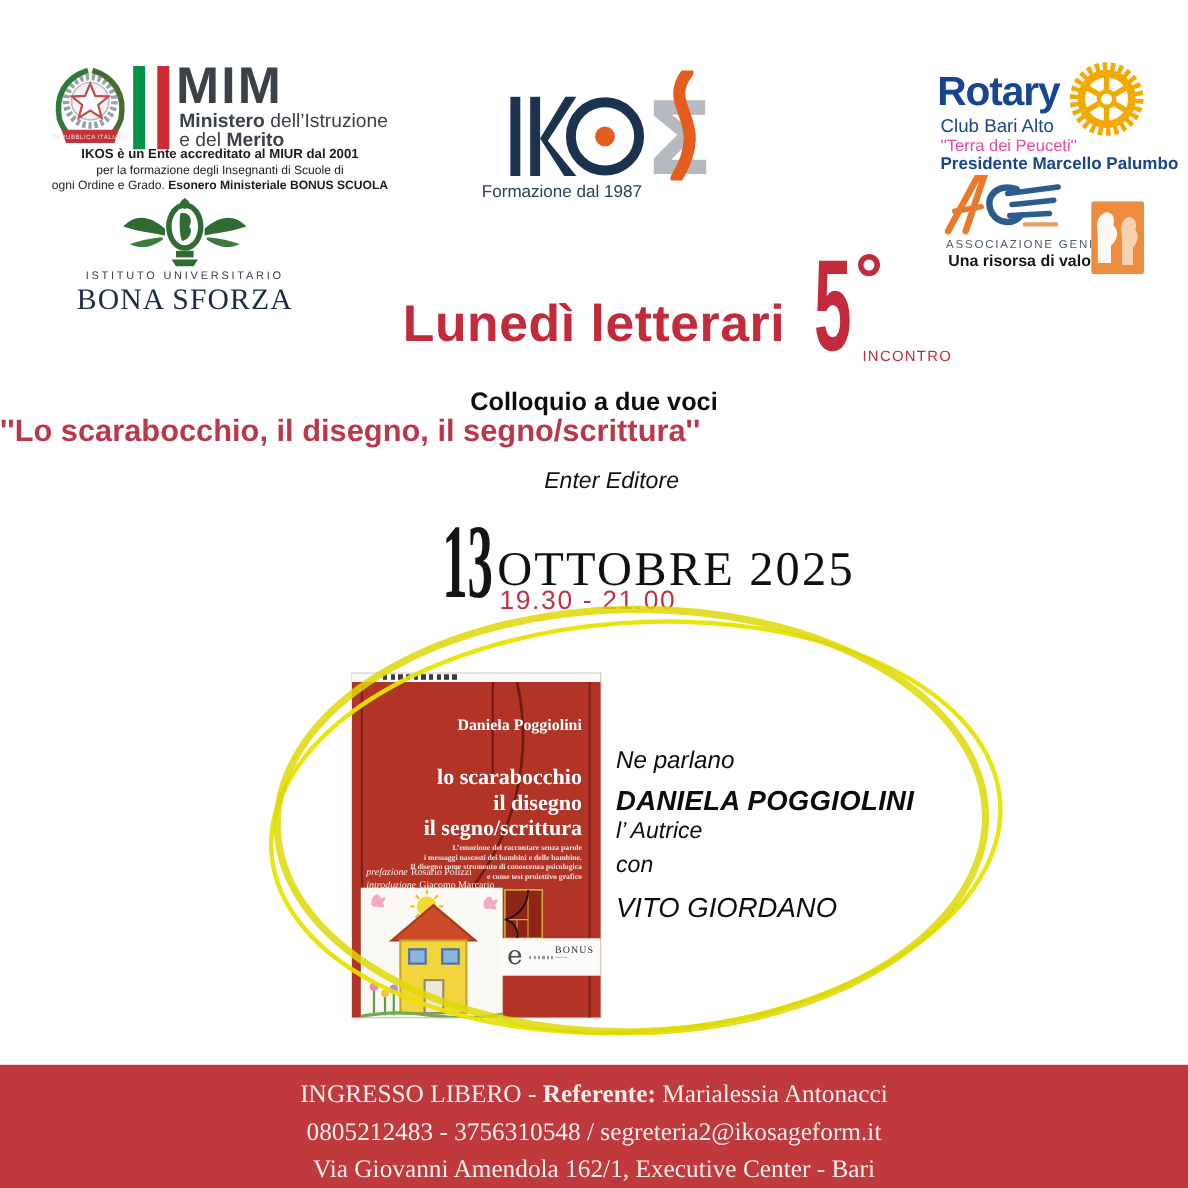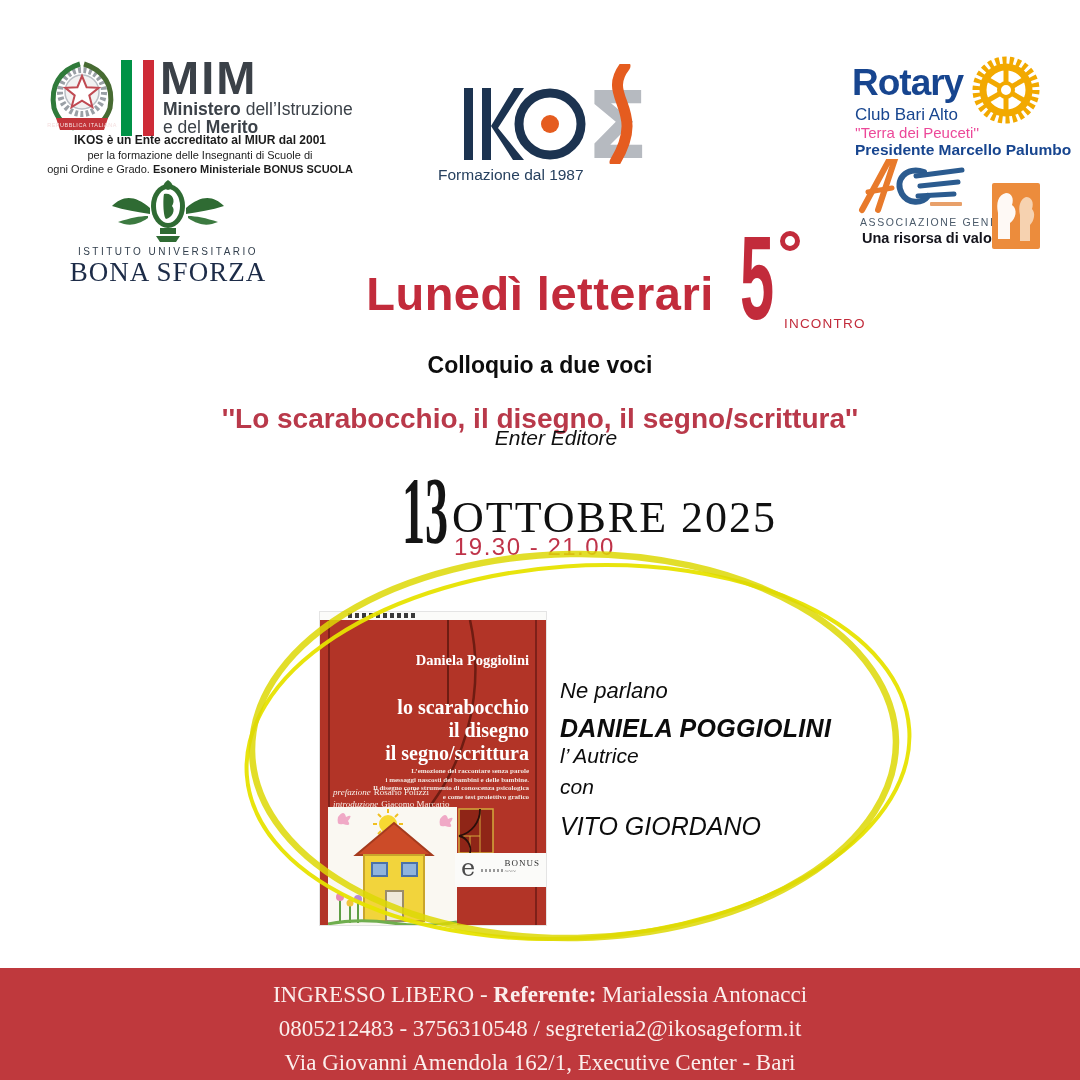--- a/index.html
+++ b/index.html
@@ -28,21 +28,21 @@
   .rotary-l3{left:855px;top:141px;font-size:15.5px;font-weight:700;color:#17458f;}
   
   .age-assoc{left:860px;top:216px;font-size:10.5px;letter-spacing:1.6px;color:#4a5a6a;}
   .age-val{left:862px;top:230px;font-size:14.5px;font-weight:700;color:#14141c;}
   
   .ev-title{left:0;top:266px;width:1080px;text-align:center;font-size:47px;font-weight:800;color:#c22b3b;letter-spacing:.5px;}
   .ev-five{left:740px;top:224px;font-size:118px;font-weight:700;color:#c22b3b;transform:scaleX(.52);transform-origin:left top;line-height:.92;}
   .ev-degree{left:780px;top:231px;width:10px;height:10px;border:5px solid #c22b3b;border-radius:50%;}
   .ev-incontro{left:784px;top:316px;font-size:13.5px;letter-spacing:1.2px;color:#c22b3b;}
   .ev-sub{left:0;top:352px;width:1080px;text-align:center;font-size:23px;font-weight:800;color:#0d0d0d;}
-  .ev-quote{left:0;top:403px;width:1080px;text-align:center;font-size:28px;font-weight:800;color:#b9394a;}
+  .ev-quote{left:0;top:376px;width:1080px;font-size:28px;font-weight:800;color:#b9394a;}
   .ev-pub{left:0;top:426px;width:1080px;text-align:center;font-size:21px;font-style:italic;color:#111;margin-left:16px;}
   .ev-day{left:402px;top:468px;font-family:"Liberation Serif",serif;font-weight:700;font-size:96px;line-height:.9;color:#141414;transform:scaleX(.48);transform-origin:left top;}
   .ev-date{left:452px;top:492px;font-family:"Liberation Serif",serif;font-size:44px;letter-spacing:2px;color:#101010;}
   .ev-time{left:454px;top:533px;font-size:24px;letter-spacing:1.5px;color:#bf3349;}
   
   .cover{left:320px;top:612px;width:226px;height:313px;background:#b23427;z-index:2;box-shadow:0 0 0 1px #e4e4e4;}
   .cover .topstrip{position:absolute;left:0;top:0;width:226px;height:8px;background:#fbfbf9;}
   .cover .topmark{position:absolute;left:28px;top:1px;width:70px;height:5px;
        background:repeating-linear-gradient(90deg,#3a3a3a 0 4px,transparent 4px 7px);}
   .cover .edge-l{position:absolute;left:8px;top:8px;width:2px;height:305px;background:#7e2019;}
@@ -92,21 +92,21 @@
 
   <svg class="abs" style="left:121px;top:60px" width="40" height="76" viewBox="0 0 40 76">
     <rect x="0" y="0" width="11" height="76" fill="#009246"></rect>
     <rect x="22" y="0" width="11" height="76" fill="#ce2b37"></rect>
   </svg>
   <div class="abs mim-title">MIM</div>
   <div class="abs mim-sub" style="top:99px"><b>Ministero</b><span> dell’Istruzione</span></div>
   <div class="abs mim-sub" style="top:117px"><span>e del </span><b>Merito</b></div>
   <div class="abs accredit">
     <div class="l1">IKOS è un Ente accreditato al MIUR dal 2001</div>
-    <div class="l2">per la formazione delle Insegnanti di Scuole di</div>
+    <div class="l2">per la formazione degli Insegnanti di Scuole di</div>
     <div class="l3"><span>ogni Ordine e Grado. </span><b>Esonero Ministeriale BONUS SCUOLA</b></div>
   </div>
 
   <div class="abs bona">
     <svg width="160" height="66" viewBox="0 0 160 66" style="margin:0 auto">
       <ellipse cx="80" cy="28" rx="17" ry="22" fill="#2f6b33"></ellipse>
       <ellipse cx="80" cy="28" rx="12" ry="17" fill="#ffffff"></ellipse>
       <path d="M76 16 C84 14 88 22 84 28 C88 32 84 40 78 41 C75 38 75 20 76 16 Z" fill="#2f6b33"></path>
       <path d="M62 30 C46 16 34 18 24 28 C36 32 50 34 62 36 Z" fill="#2f6b33"></path>
       <path d="M98 30 C114 16 126 18 136 28 C124 32 110 34 98 36 Z" fill="#2f6b33"></path>

